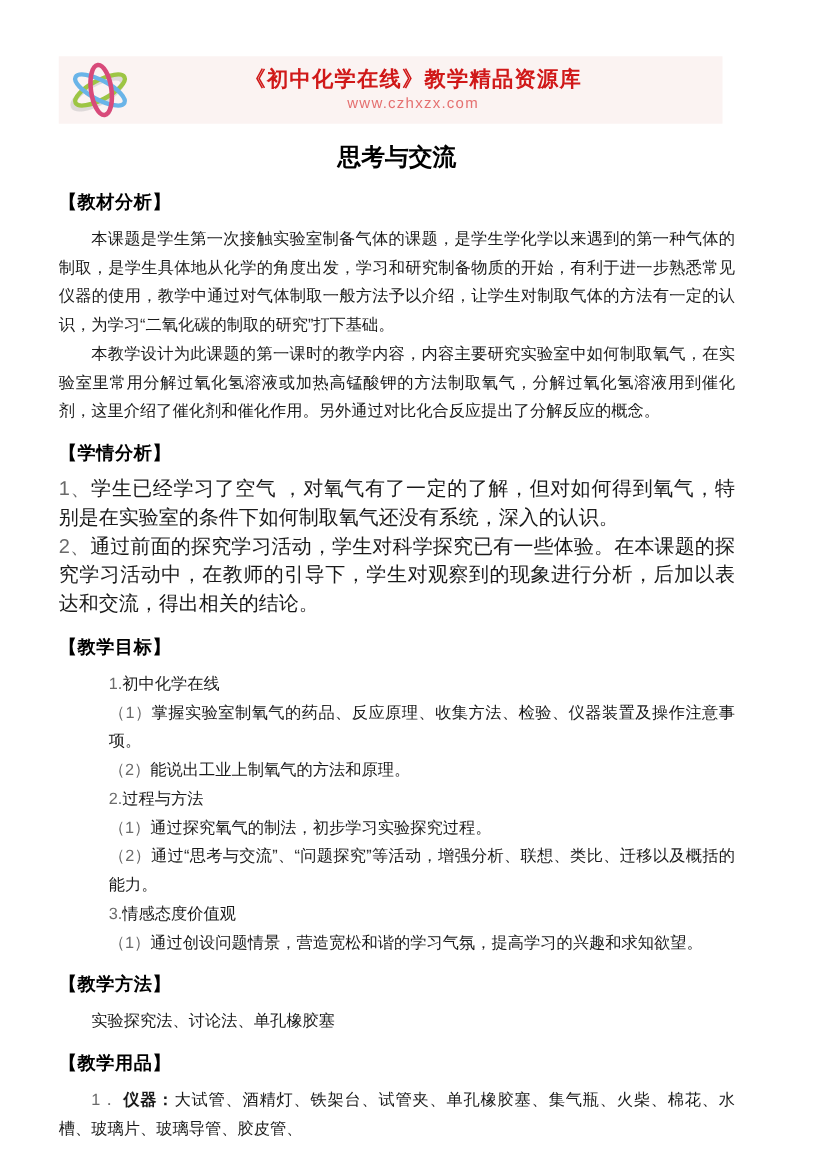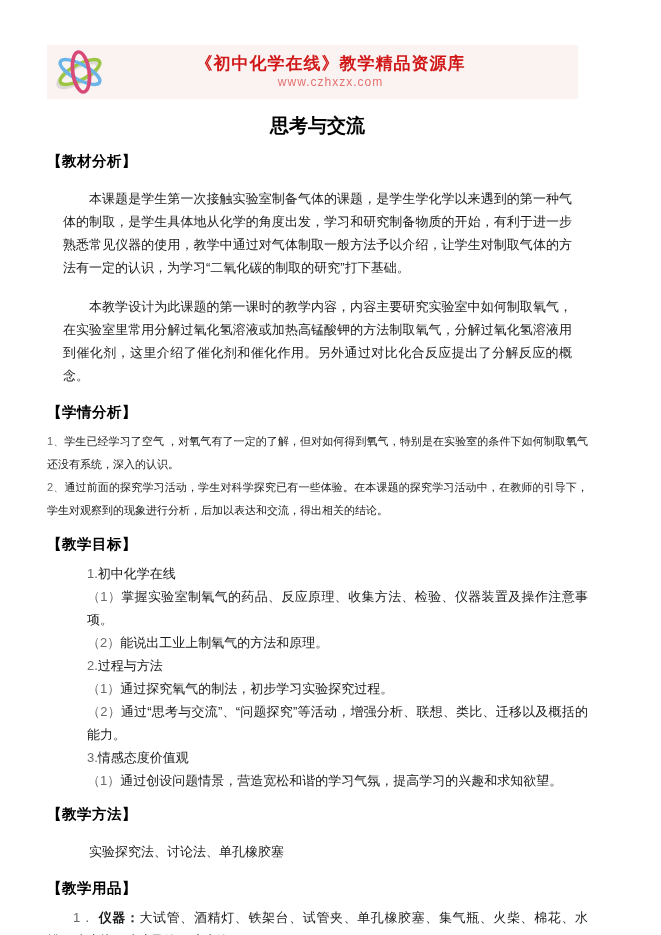--- a/index.html
+++ b/index.html
@@ -37,25 +37,25 @@
     margin:14px 0 2px 0;
     font-family:"Liberation Serif","DejaVu Serif",serif;
   }
   
   .sec-heading{
     font-weight:bold;font-size:14.5px;color:#000;
     margin:13px 0 8px 0;letter-spacing:0.5px;
     font-family:"Liberation Serif","DejaVu Serif",serif;
   }
   .para{
-    font-size:13px;line-height:23px;margin:16px;text-align:justify;
+    font-size:13px;line-height:23px;margin:0;text-align:justify;
     text-indent:2em;
   }
   .numbered-item{
-    font-size:11px;line-height:23px;margin:0;text-align:justify;
+    font-size:16px;line-height:23px;margin:0;text-align:justify;
   }
   .goal-item{
     font-size:13px;line-height:23px;margin:0 0 0 40px;text-align:justify;
   }
   .supply-item{
     font-size:13px;line-height:23px;margin:0;text-align:justify;text-indent:2em;
   }
   .num{color:#6a6a6a;}
   .bold-label{font-weight:bold;}
 </style>

